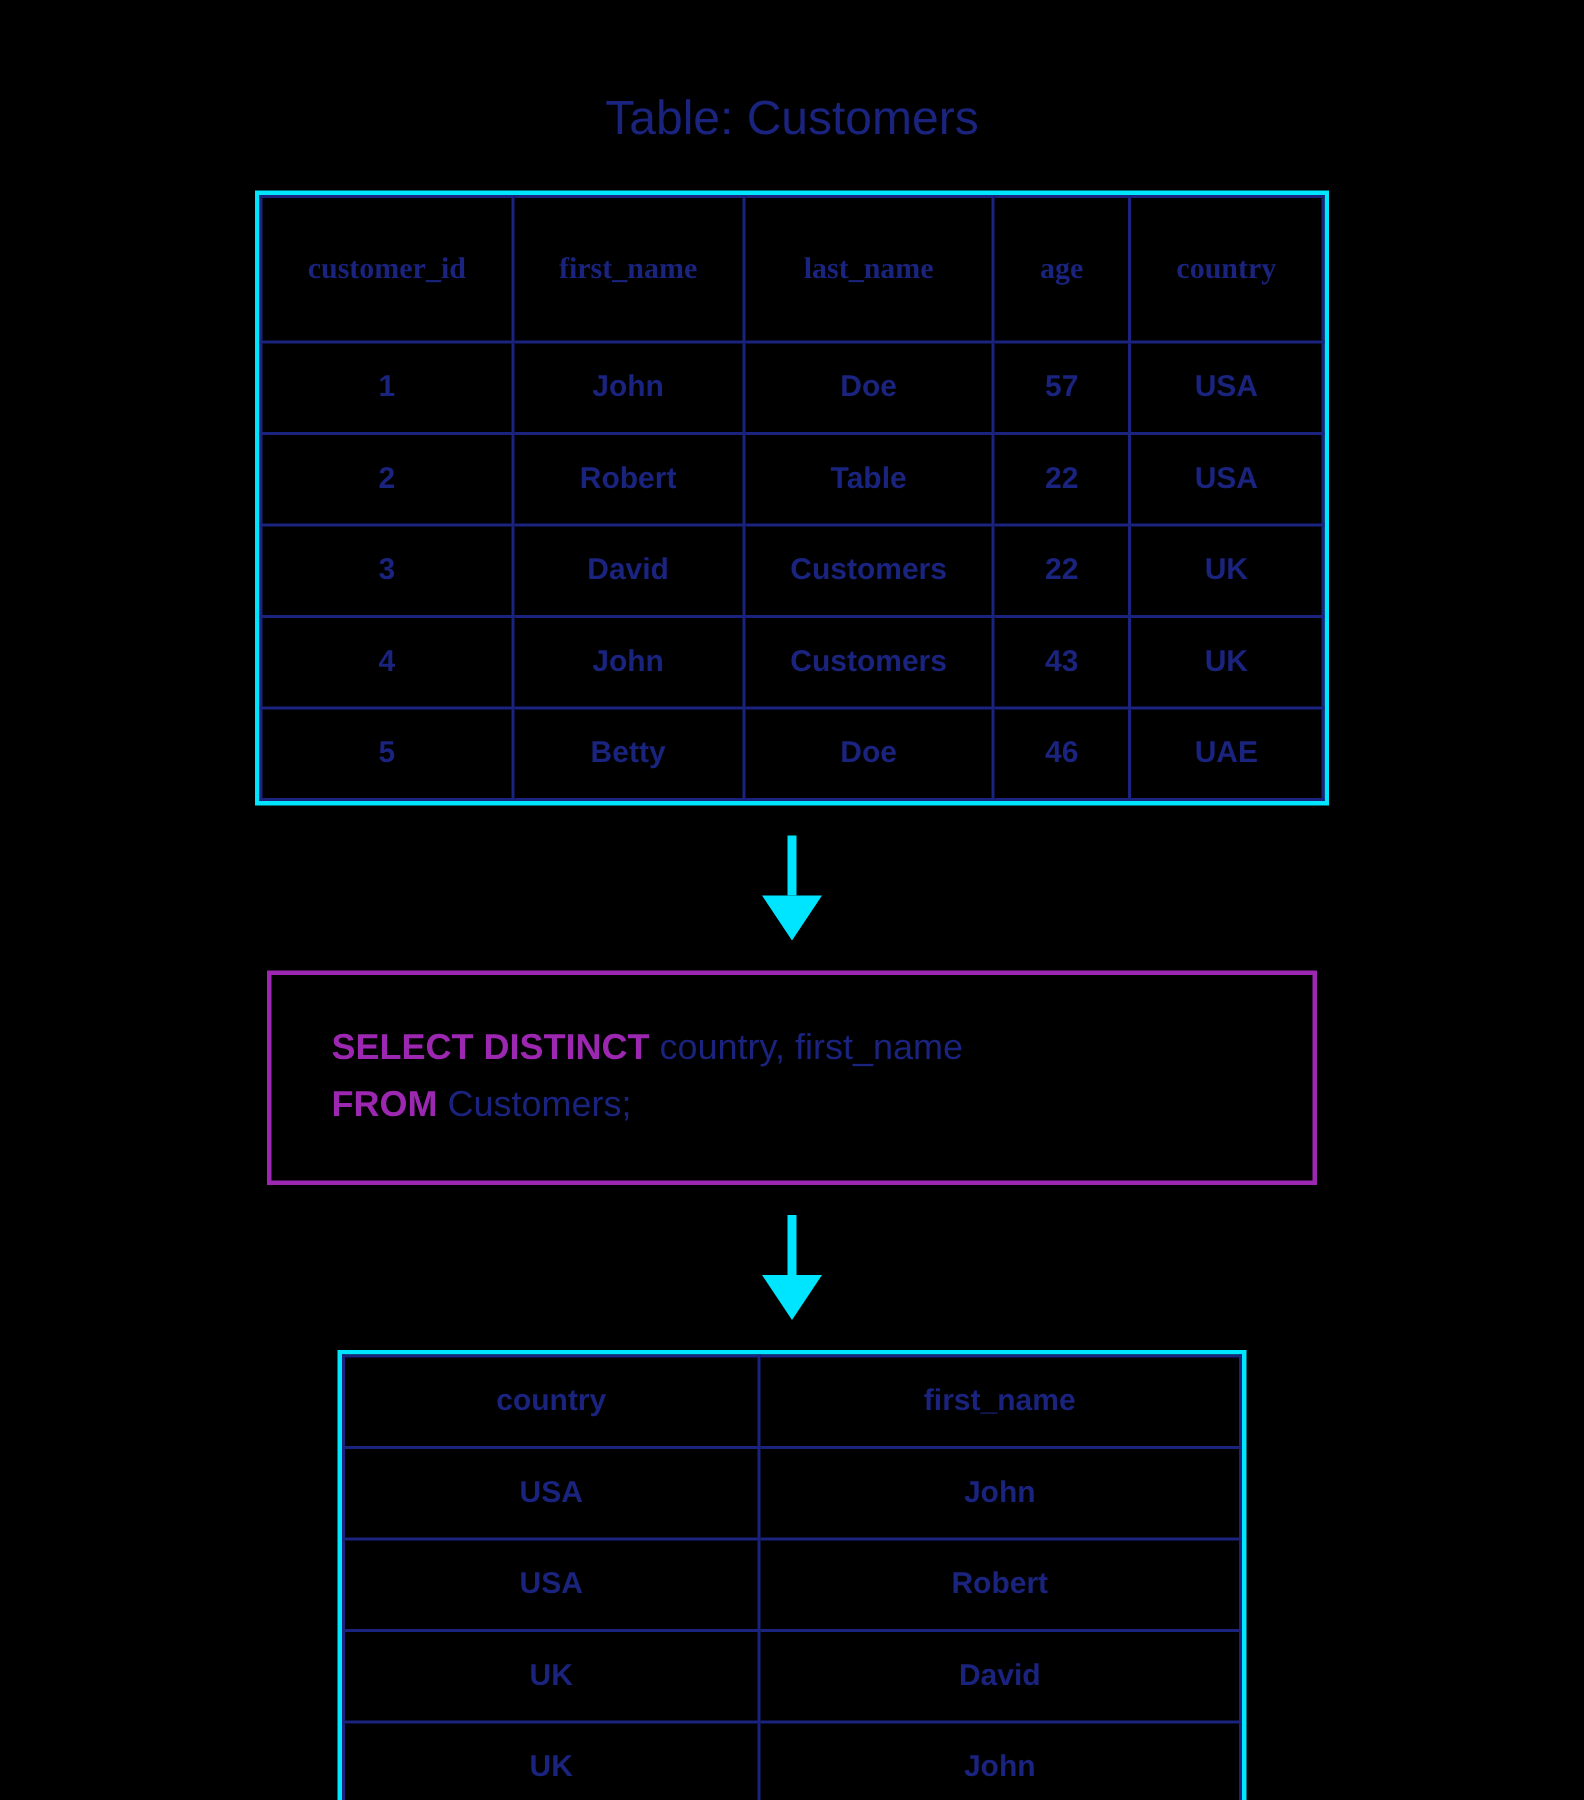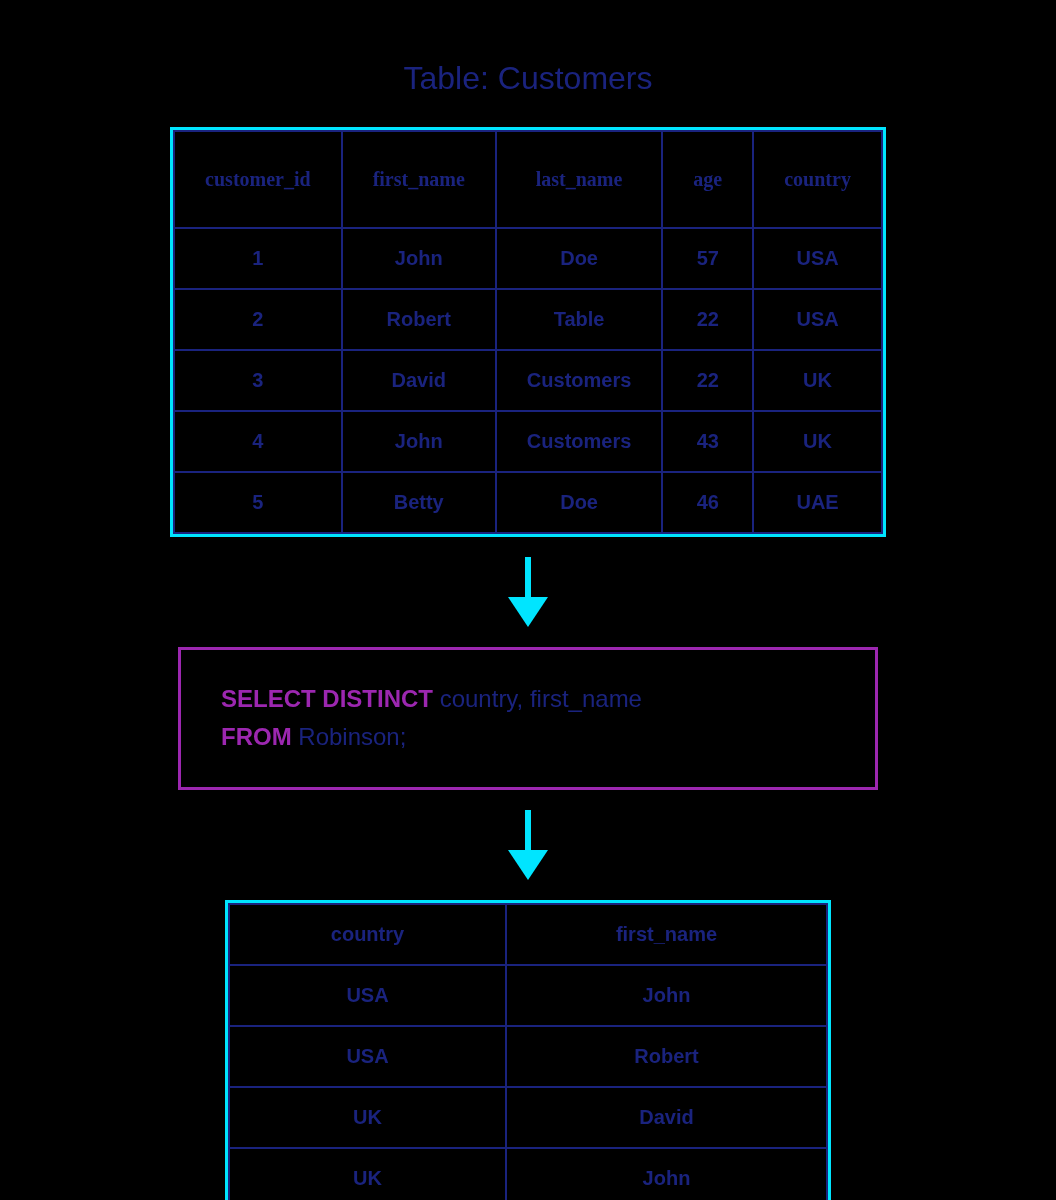--- a/index.html
+++ b/index.html
@@ -205,21 +205,21 @@
       <div class="arrow-shaft"></div>
       <div class="arrow-down"></div>
     </div>
   </div>
 
   <div class="sql-box">
     <div class="sql-text">
       <span class="sql-keyword">SELECT DISTINCT</span><span class="sql-normal"> country, first_name</span>
     </div>
     <div class="sql-text">
-      <span class="sql-keyword">FROM</span><span class="sql-normal"> Robinson;</span>
+      <span class="sql-keyword">FROM</span><span class="sql-normal"> Customers;</span>
     </div>
   </div>
 
   <div class="arrow-container">
     <div class="arrow-wrapper">
       <div class="arrow-shaft"></div>
       <div class="arrow-down"></div>
     </div>
   </div>
 

